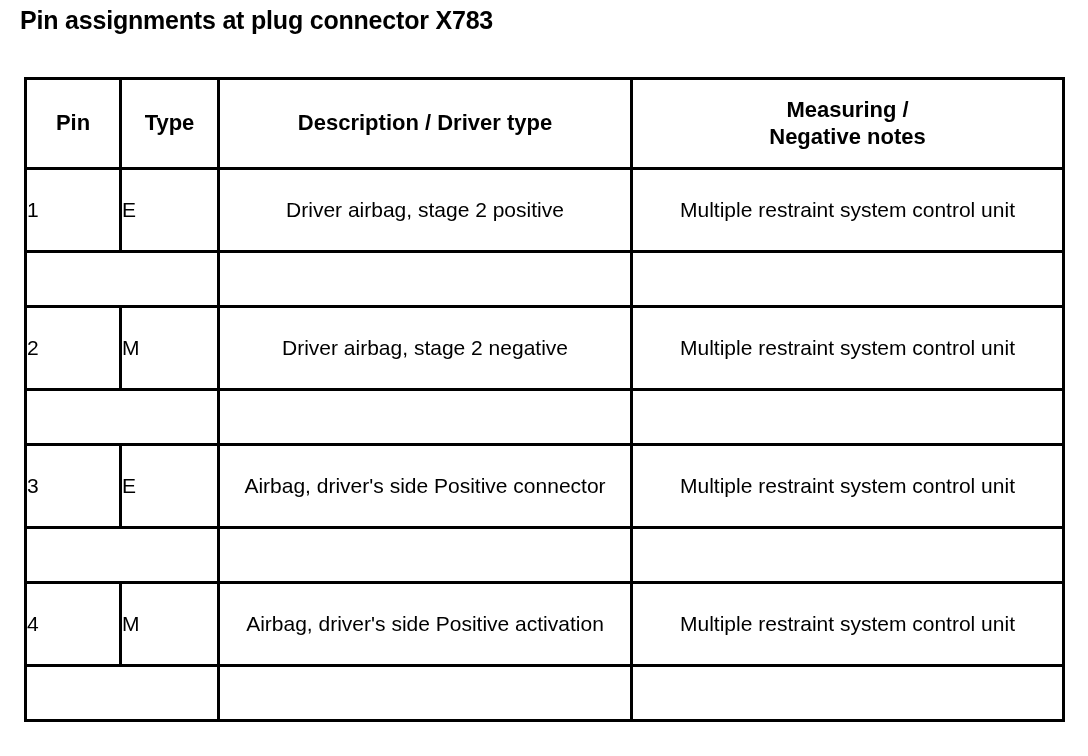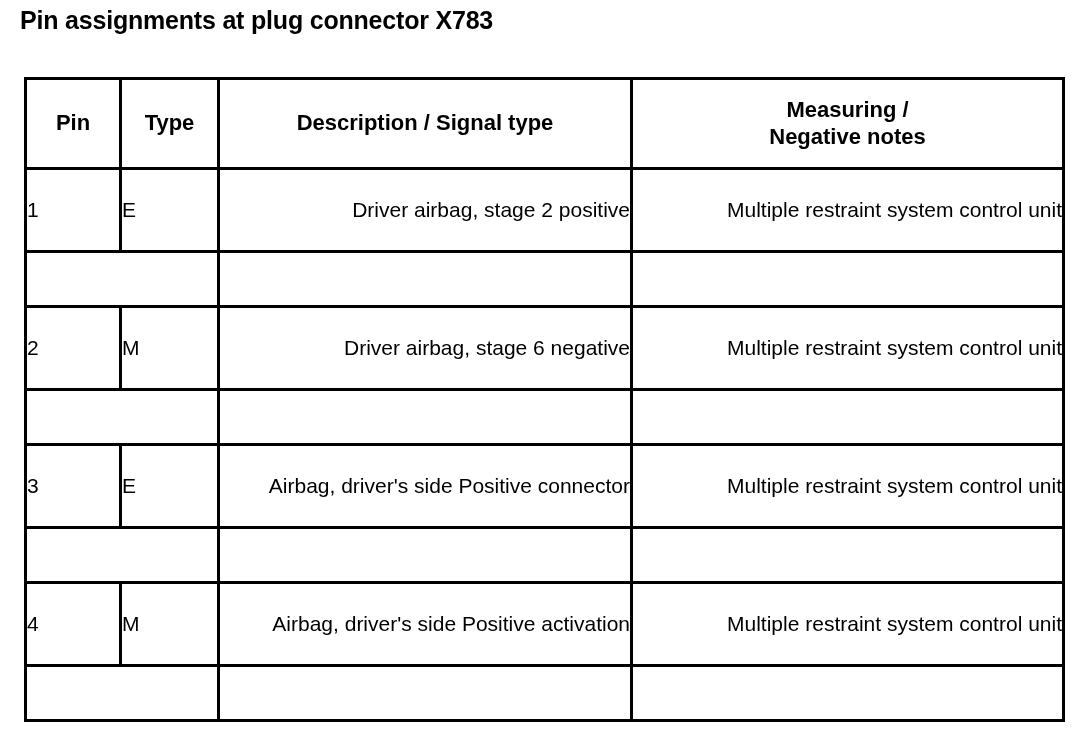--- a/index.html
+++ b/index.html
@@ -80,21 +80,21 @@
   }
   .cell-pin,
   .cell-type {
     padding-left: 10px;
     text-align: left;
     vertical-align: middle;
   }
   .cell-desc,
   .cell-conn {
     padding: 0 8px 0 11px;
-    text-align: right;
+    text-align: center;
     vertical-align: middle;
   }
 
   
   .spacer-row td {
     height: 52px;
   }
 </style>
 </head>
 <body>
@@ -107,21 +107,21 @@
     <colgroup>
       <col class="col-pin">
       <col class="col-type">
       <col class="col-desc">
       <col class="col-conn">
     </colgroup>
     <thead>
       <tr class="head-row">
         <th class="h-pin">Pin</th>
         <th class="h-type">Type</th>
-        <th class="h-desc">Description / Signal type</th>
+        <th class="h-desc">Description / Driver type</th>
         <th class="h-conn">
           <span>Measuring /</span><br>
           <span>Negative notes</span>
         </th>
       </tr>
     </thead>
     <tbody>
 
       <tr class="data-row">
         <td class="cell-pin">1</td>
@@ -132,21 +132,21 @@
 
       <tr class="spacer-row">
         <td class="cell-pin" colspan="2"></td>
         <td class="cell-desc"></td>
         <td class="cell-conn"></td>
       </tr>
 
       <tr class="data-row">
         <td class="cell-pin">2</td>
         <td class="cell-type">M</td>
-        <td class="cell-desc">Driver airbag, stage 6 negative</td>
+        <td class="cell-desc">Driver airbag, stage 2 negative</td>
         <td class="cell-conn">Multiple restraint system control unit</td>
       </tr>
 
       <tr class="spacer-row">
         <td class="cell-pin" colspan="2"></td>
         <td class="cell-desc"></td>
         <td class="cell-conn"></td>
       </tr>
 
       <tr class="data-row">

